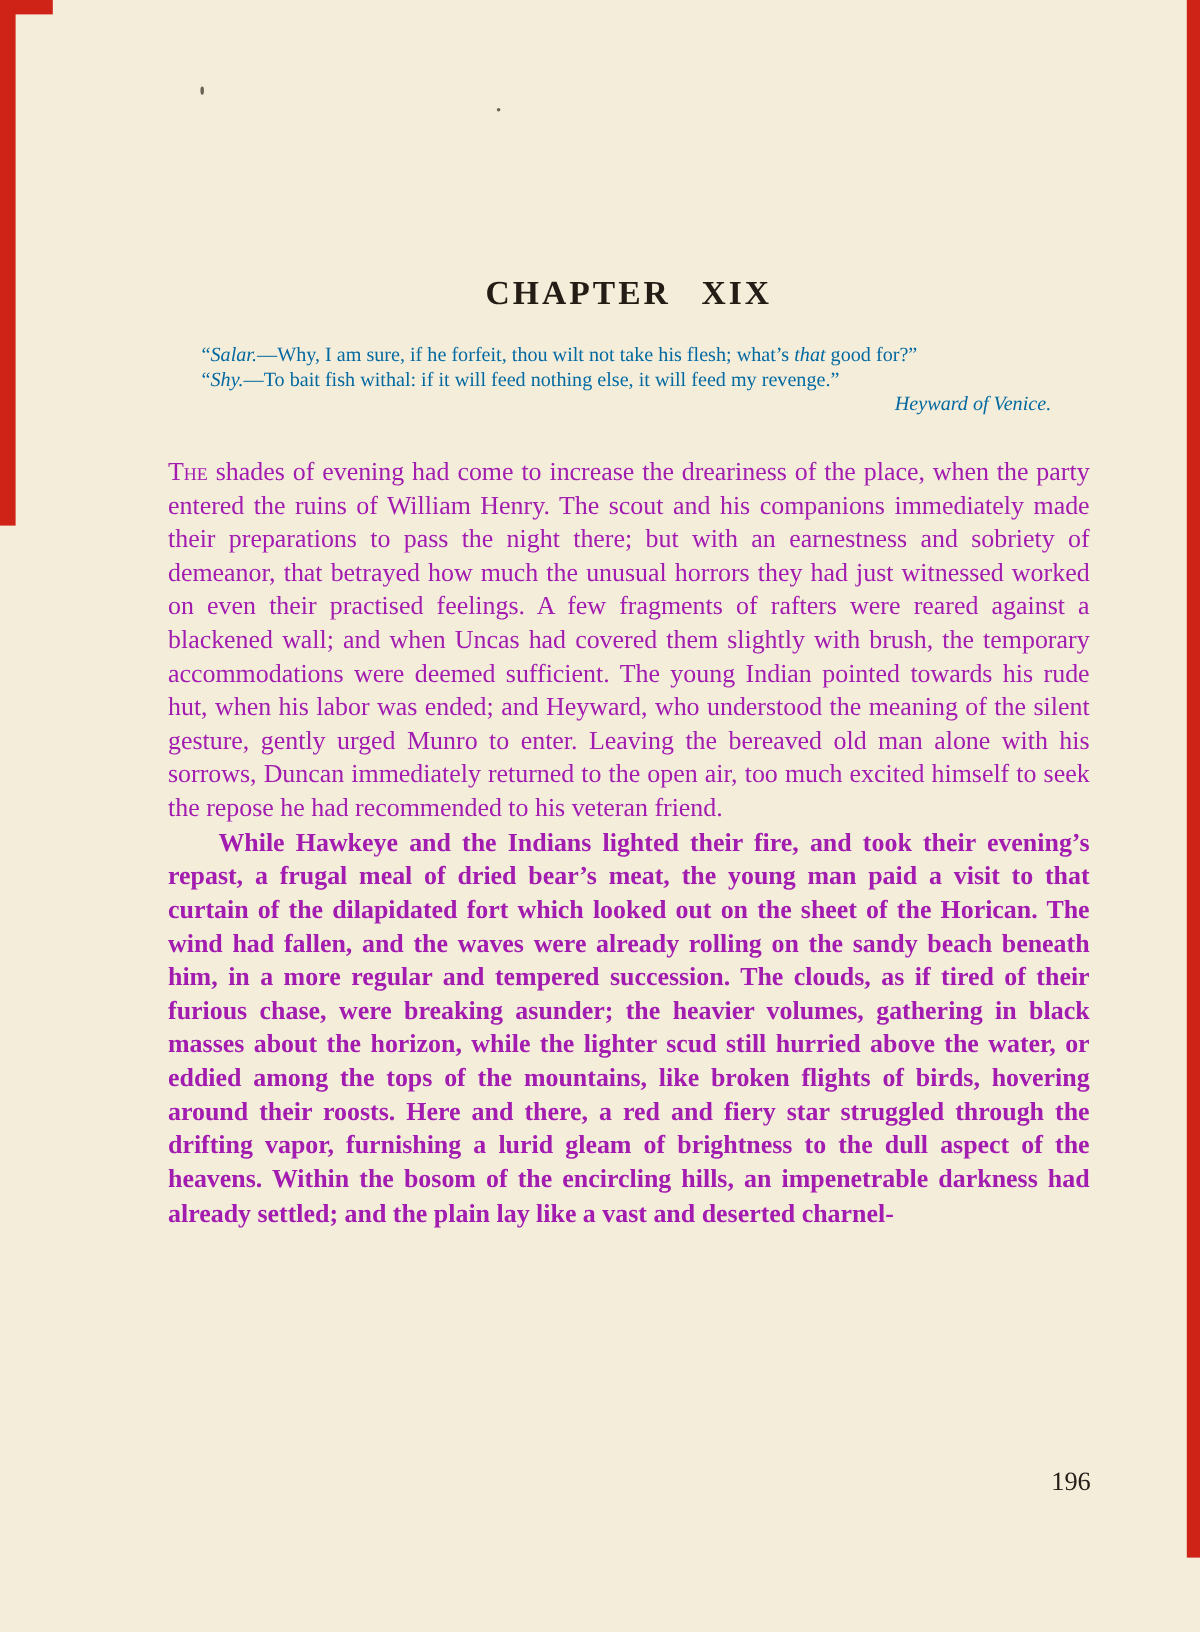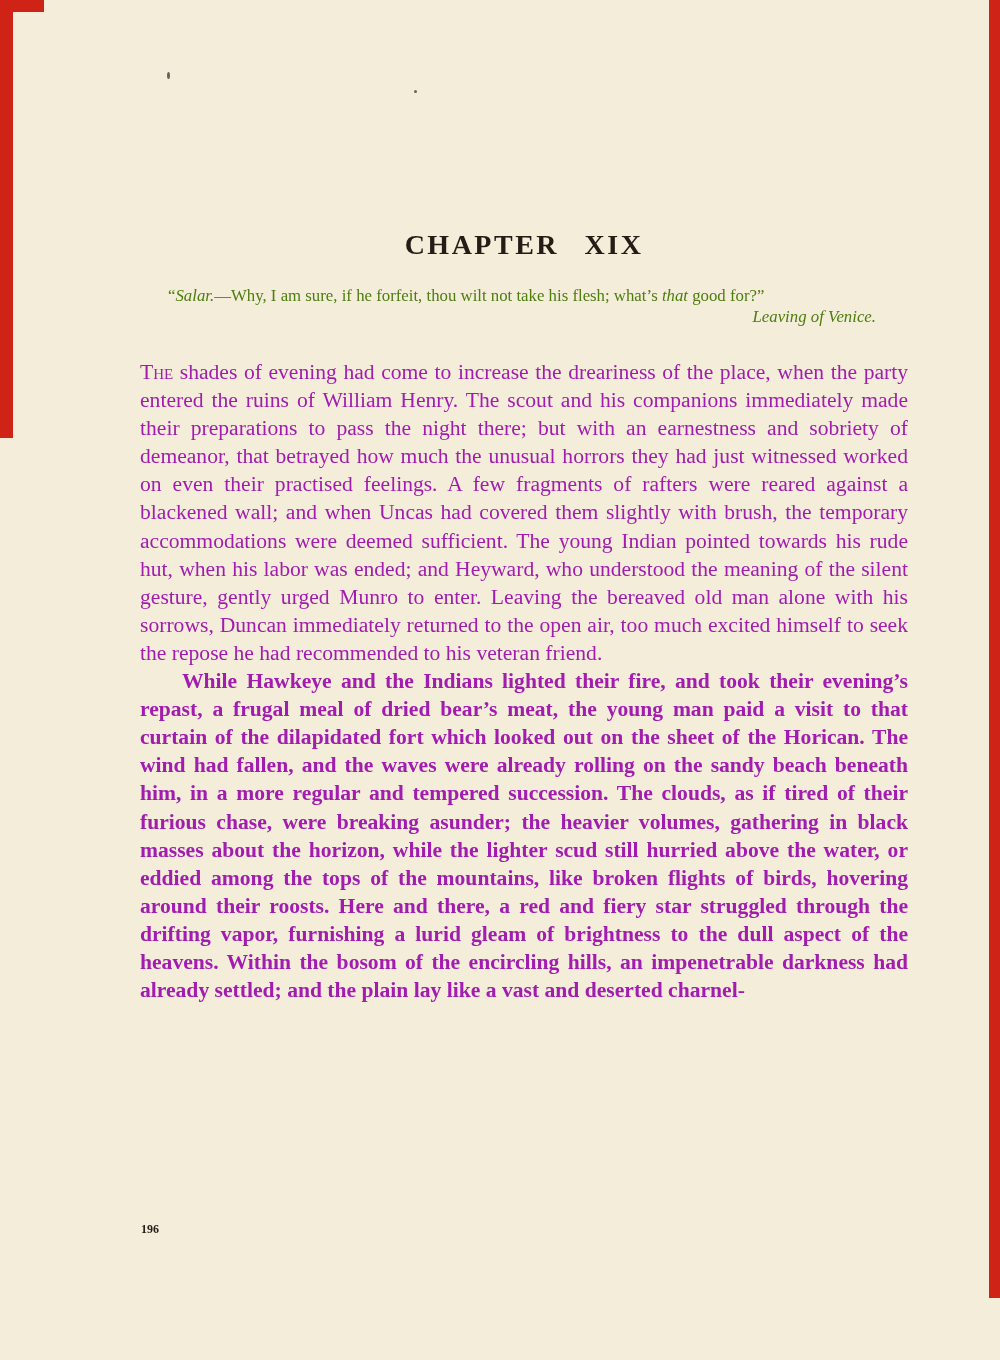--- a/index.html
+++ b/index.html
@@ -40,21 +40,21 @@
     letter-spacing: 2.5px;
     word-spacing: 16px;
     color: #231d15;
   }
 
   .epigraph {
     margin-top: 25px;
     font-size: 16.8px;
     line-height: 20.5px;
     text-align: justify;
-    color: #4d7c0f;
+    color: #0369a1;
   }
   .epigraph p { margin: 0; text-indent: 28px; }
   .it { font-style: italic; }
   .attribution-line {
     margin: 1px 0 0 0;
     text-align: right;
     padding-right: 32px;
     font-style: italic;
     font-size: 16.8px;
     line-height: 20.5px;
@@ -69,43 +69,43 @@
   }
   .body-text p { margin: 0; }
   .body-text p.indented { text-indent: 42px; font-weight: bold; }
   .lead-smallcaps { font-variant: small-caps; }
 
   .page-number {
     position: absolute;
     left: 141px;
     width: 768px;
     top: 1222px;
-    text-align: left;
-    font-size: 12px;
+    text-align: right;
+    font-size: 22px;
     color: #262019;
-    font-weight: bold;
   }
 </style>
 </head>
 <body>
 
 <div class="edge edge-left"></div>
 <div class="edge edge-top"></div>
 <div class="edge edge-right"></div>
 <div class="edge-right-fade"></div>
 <div class="speck speck-1"></div>
 <div class="speck speck-2"></div>
 
 <div class="page-content">
 
   <h1 class="chapter-title">CHAPTER XIX</h1>
 
   <div class="epigraph">
     <p><span>“</span><span class="it">Salar.</span><span>—Why, I am sure, if he forfeit, thou wilt not take his flesh; what’s </span><span class="it">that</span><span> good for?”</span></p>
-    <p class="attribution-line">Leaving of Venice.</p>
+    <p><span>“</span><span class="it">Shy.</span><span>—To bait fish withal: if it will feed nothing else, it will feed my revenge.”</span></p>
+    <p class="attribution-line">Heyward of Venice.</p>
   </div>
 
   <div class="body-text">
     <p><span class="lead-smallcaps">The</span><span> shades of evening had come to increase the dreariness of the place, when the party entered the ruins of William Henry.  The scout and his companions immediately made their preparations to pass the night there; but with an earnestness and sobriety of demeanor, that betrayed how much the unusual horrors they had just witnessed worked on even their practised feelings.  A few fragments of rafters were reared against a blackened wall; and when Uncas had covered them slightly with brush, the temporary accommodations were deemed sufficient.  The young Indian pointed towards his rude hut, when his labor was ended; and Heyward, who understood the meaning of the silent gesture, gently urged Munro to enter.  Leaving the bereaved old man alone with his sorrows, Duncan immediately returned to the open air, too much excited himself to seek the repose he had recommended to his veteran friend.</span></p>
     <p class="indented">While Hawkeye and the Indians lighted their fire, and took their evening’s repast, a frugal meal of dried bear’s meat, the young man paid a visit to that curtain of the dilapidated fort which looked out on the sheet of the Horican.  The wind had fallen, and the waves were already rolling on the sandy beach beneath him, in a more regular and tempered succession.  The clouds, as if tired of their furious chase, were breaking asunder; the heavier volumes, gathering in black masses about the horizon, while the lighter scud still hurried above the water, or eddied among the tops of the mountains, like broken flights of birds, hovering around their roosts.  Here and there, a red and fiery star struggled through the drifting vapor, furnishing a lurid gleam of brightness to the dull aspect of the heavens.  Within the bosom of the encircling hills, an impenetrable darkness had already settled; and the plain lay like a vast and deserted charnel-</p>
   </div>
 
 </div>
 
 <div class="page-number">196</div>

